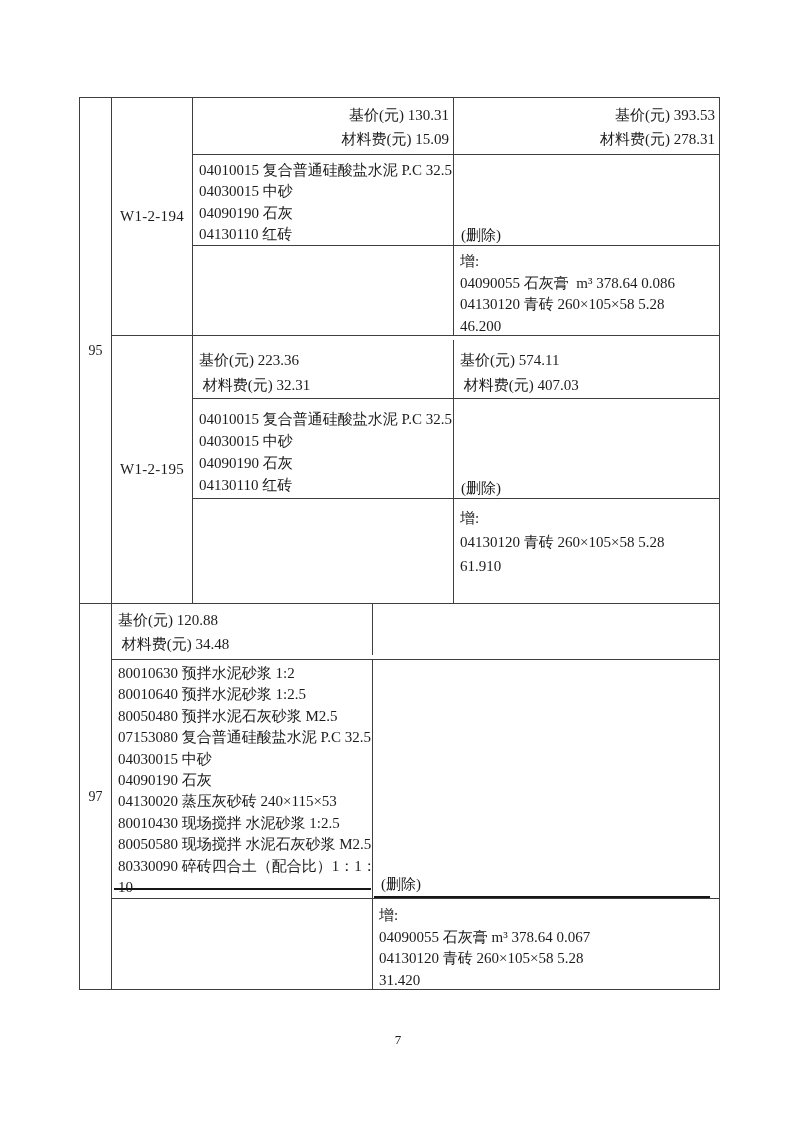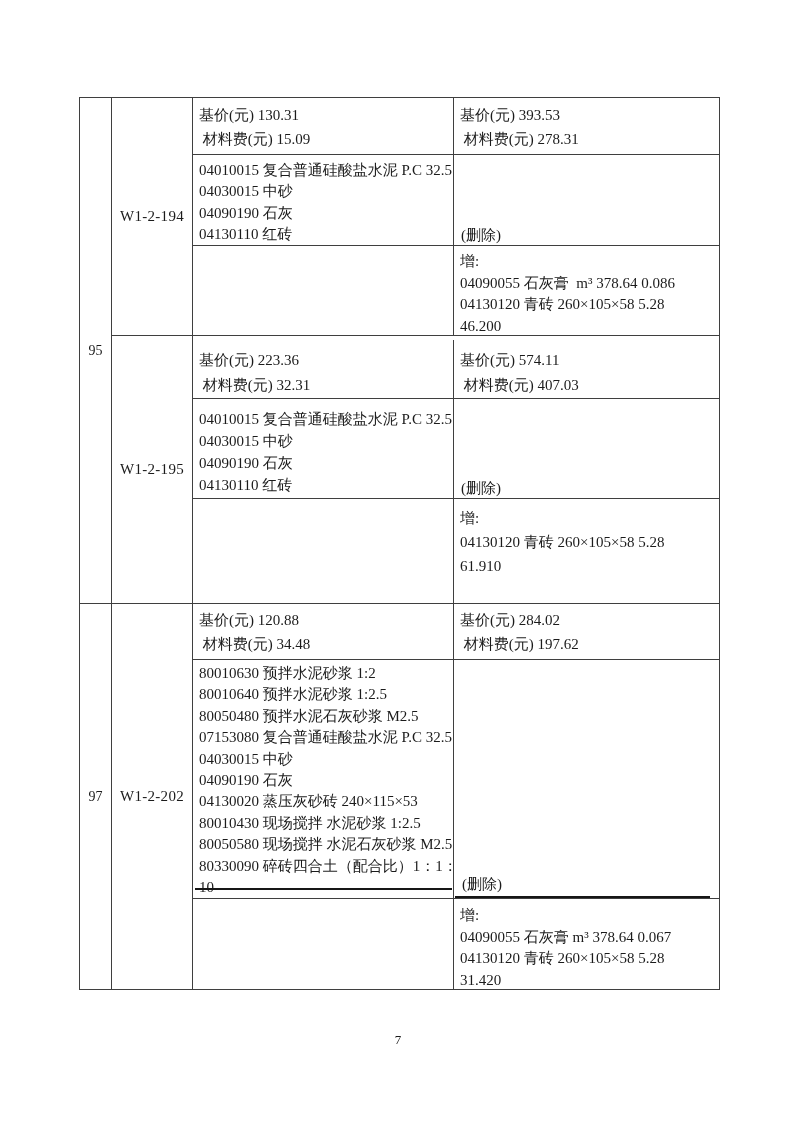--- a/index.html
+++ b/index.html
@@ -54,25 +54,25 @@
     align-items: center;
     justify-content: center;
     font-size: 15px;
     letter-spacing: 0.3px;
   }
   .block-rows { flex: 1; display: flex; flex-direction: column; min-width: 0; }
 
   .brow { display: flex; min-height: 0; }
   .brow + .brow { border-top: 1px solid #3f3f3f; }
   .brow.grow { flex: 1; }
-  .h56 { height: 56px; }
+  .h56 { height: 56px; text-align: right; }
   .h91 { height: 91px; }
   .h62 { height: 62px; align-items: flex-end; }
   .h100 { height: 100px; }
-  .h55 { height: 55px; }
+  .h55 { height: 55px; flex-direction: column; }
   .h239 { height: 239px; }
 
   .cell { overflow: hidden; position: relative; }
   .cell.left { width: 261px; border-right: 1px solid #3f3f3f; }
   .cell.right { flex: 1; }
 
   .line { white-space: pre; }
 
   .hdr194 { padding: 5px 4px 0 6px; line-height: 24px; }
   .hdr195 { padding: 8px 4px 0 6px; line-height: 25px; }
@@ -202,23 +202,20 @@
       </div>
     </section>
 
     <section class="group group-97">
       <div class="num-cell">
         <span>97</span>
       </div>
       <div class="group-blocks">
 
         <div class="block block-202">
-          <div class="code-cell">
-            <span>W1-2-202</span>
-          </div>
           <div class="block-rows">
             <div class="brow h55">
               <div class="cell left hdr202">
                   <div class="line">基价(元) 120.88</div>
                   <div class="line"> 材料费(元) 34.48</div>
                 </div>
               <div class="cell right hdr202">
                   <div class="line">基价(元) 284.02</div>
                   <div class="line"> 材料费(元) 197.62</div>
                 </div>

